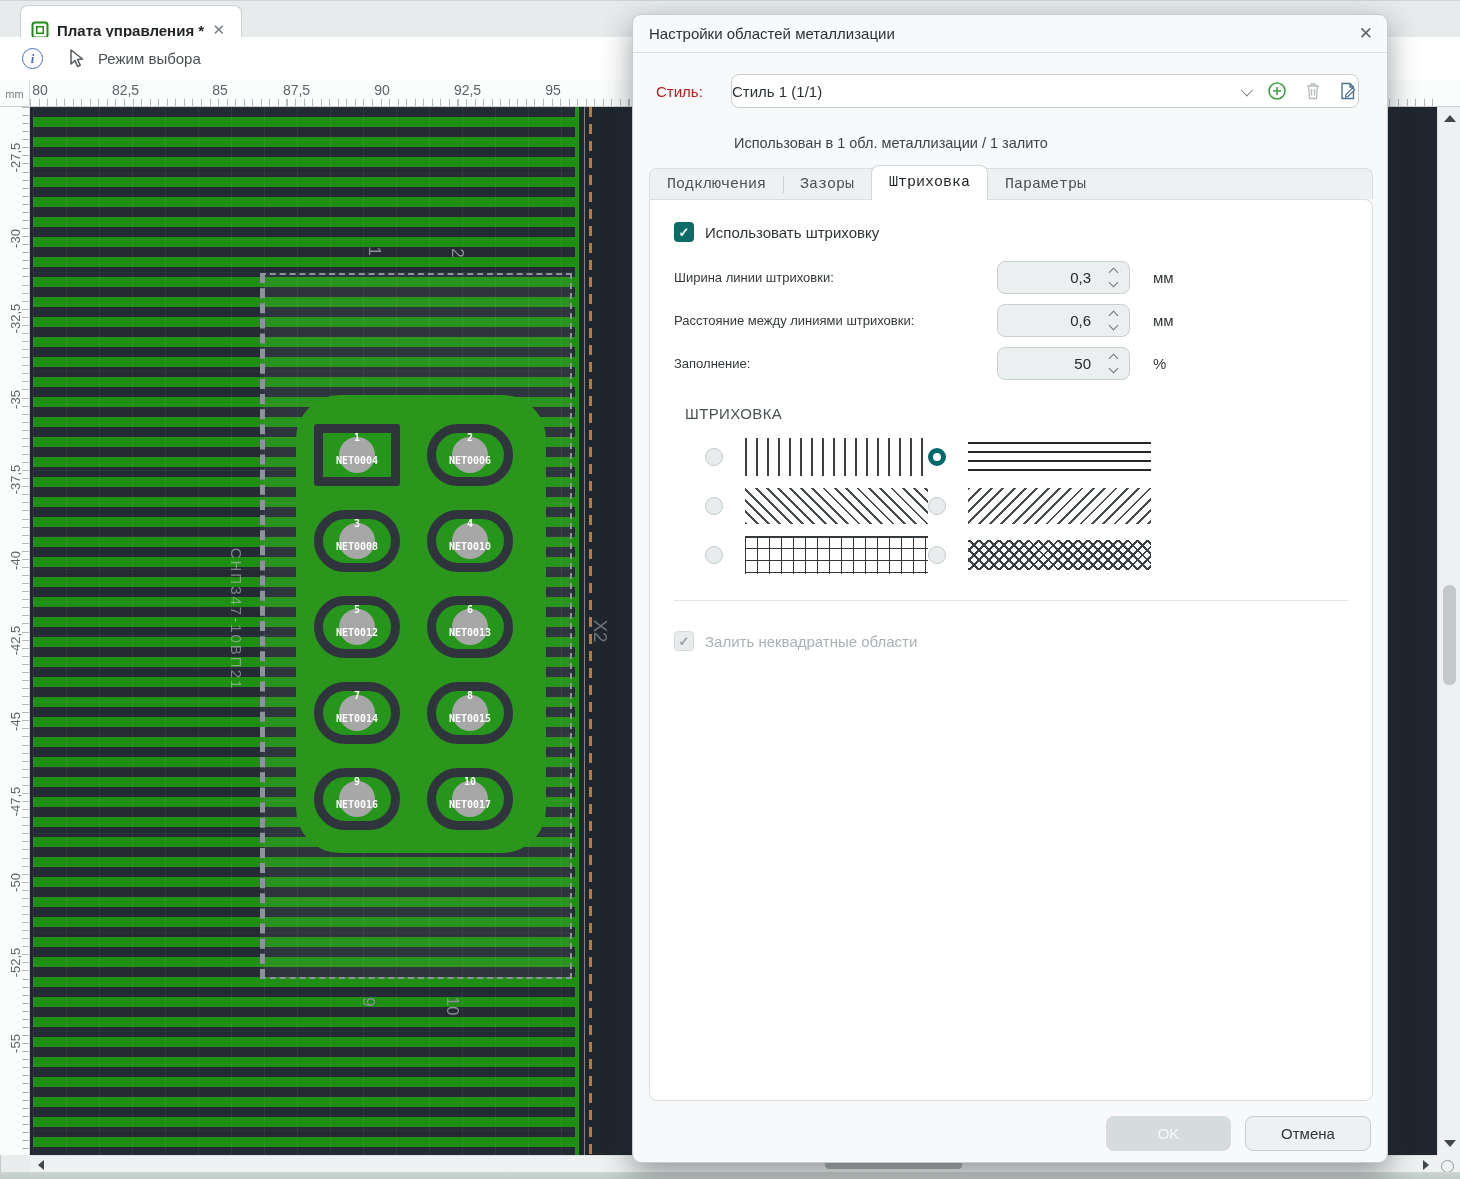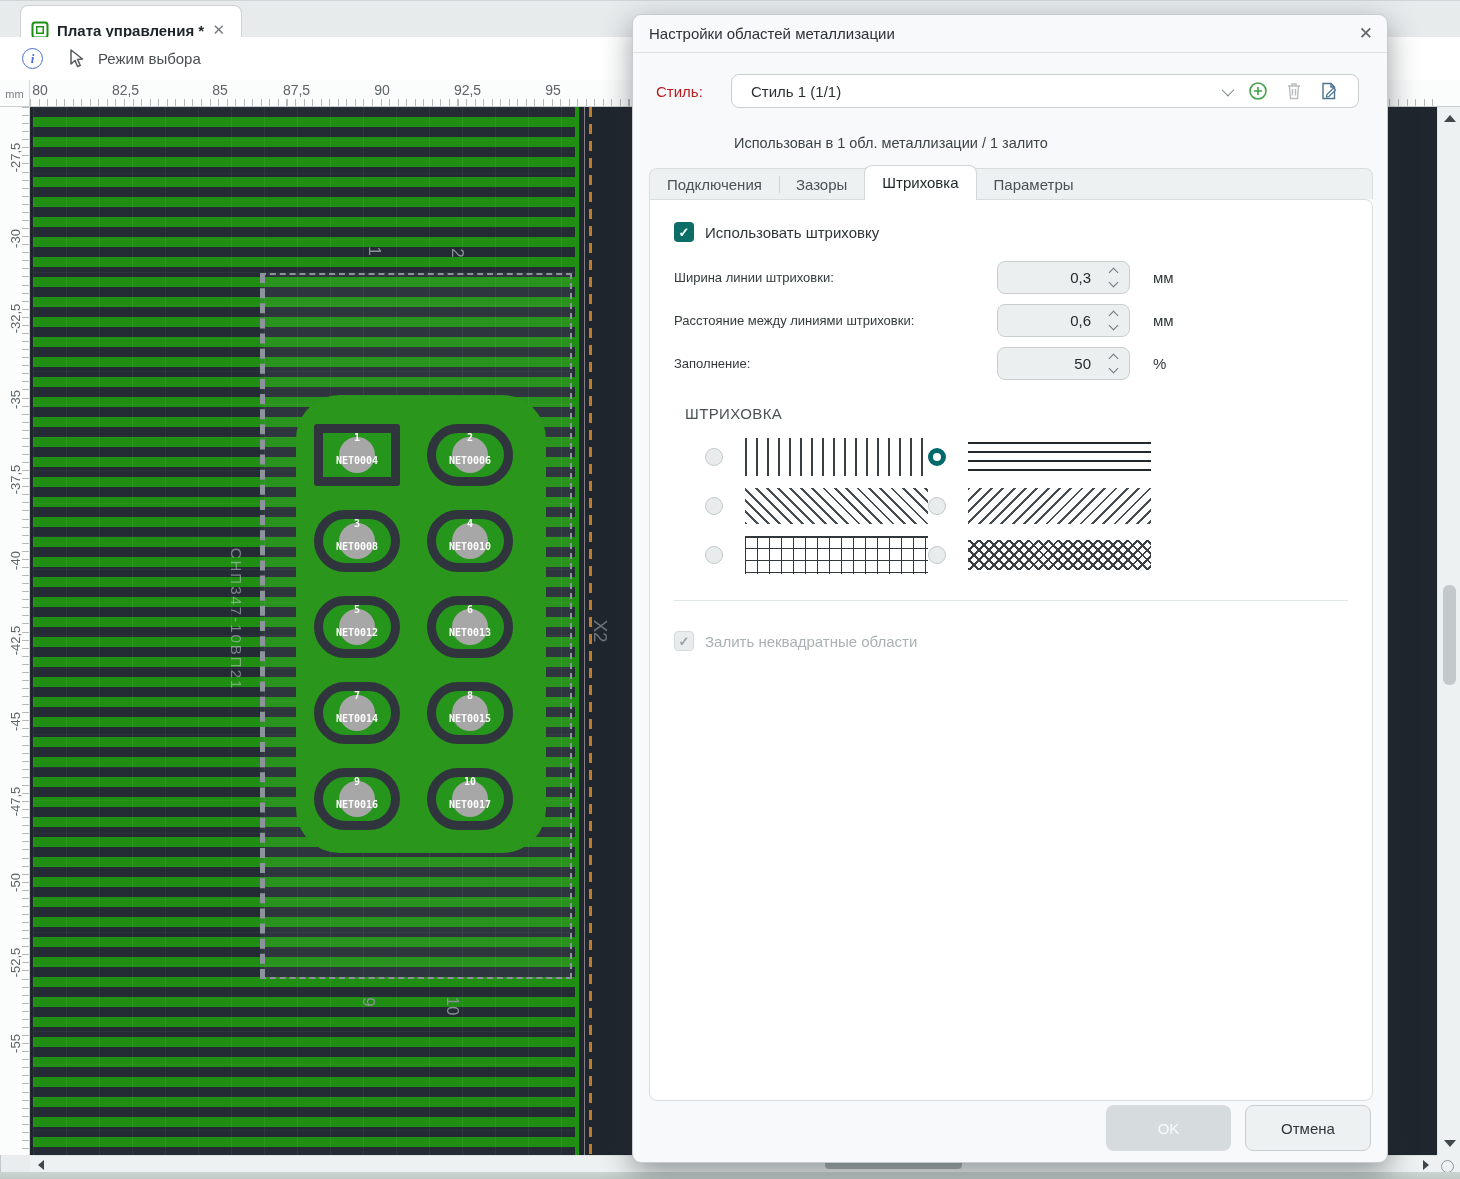--- a/index.html
+++ b/index.html
@@ -75,28 +75,28 @@
   .bottomstrip { position:absolute; left:0; top:1172px; width:1460px; height:7px; background:linear-gradient(180deg,#ccd5d1,#bfc9c5); }
 
   
   .dialog { position:absolute; left:632px; top:14px; width:756px; height:1149px; background:#f7f9fa;
             border:1px solid #c6cccd; border-radius:9px; box-shadow:0 10px 30px rgba(30,40,45,0.45); z-index:10; }
   .dlg-titlebar { position:absolute; left:0; top:0; right:0; height:38px; border-bottom:1px solid #dbe0e1; display:flex; align-items:center; }
   .dlg-title { margin-left:16px; font-size:15px; color:#2c3234; }
   .dlg-close { margin-left:auto; margin-right:14px; color:#5f6669; font-size:17px; cursor:default; }
   .style-row { position:absolute; left:23px; top:59px; right:28px; height:34px; display:flex; align-items:center; }
   .style-label { width:75px; font-size:15px; color:#b91c1c; }
-  .combo { flex:1; height:34px; background:#fff; border:1px solid #c9cfcf; border-radius:8px; display:flex; align-items:center; padding:0 19px; }
+  .combo { flex:1; height:34px; background:#fff; border:1px solid #c9cfcf; border-radius:8px; display:flex; align-items:center; padding:0 0; }
   .combo .val { flex:1; font-size:15px; color:#2c3234; }
   .combo .icons { display:flex; align-items:center; gap:17px; }
   .chev { width:9px; height:9px; border-right:1.8px solid #7a8184; border-bottom:1.8px solid #7a8184; transform:rotate(45deg) translateY(-2px); }
   .usage { position:absolute; left:101px; top:120px; font-size:14.5px; color:#3c4346; }
 
   .tabsbar { position:absolute; left:16px; top:153px; width:724px; height:31px; background:#eef1f2;
-             border:1px solid #d8dede; border-bottom:none; border-radius:8px 8px 0 0; display:flex; align-items:center; }
+             border:1px solid #d8dede; border-bottom:none; border-radius:8px 8px 0 0; display:flex; align-items:center;font-family:Liberation Mono, monospace; }
   .dtab { padding:0 17px; font-size:15px; color:#4a5254; height:31px; display:flex; align-items:center; position:relative; }
   .dtab:not(.active) + .dtab:not(.active)::before { content:""; position:absolute; left:0; top:7px; bottom:7px; width:1px; background:#ccd3d4; }
   .dtab.active { background:#fff; border:1px solid #d2d8d9; border-bottom:none; border-radius:8px 8px 0 0;
                  height:35px; margin-top:-4px; z-index:3; color:#1f2527; }
   .panel { position:absolute; left:16px; top:184px; width:724px; height:902px; background:#fff; border:1px solid #d8dede;
            border-radius:0 8px 8px 8px; padding:20px 24px; z-index:2; }
 
   .cb-row { display:flex; align-items:center; height:24px; }
   .cb { width:20px; height:20px; border-radius:4px; background:#0c6e67; color:#fff; font-size:13px; font-weight:bold;
         display:flex; align-items:center; justify-content:center; }
@@ -126,21 +126,21 @@
   .pat-diagonal-forward { height:36px; background:repeating-linear-gradient(45deg,#474c51 0 2px,transparent 2px 8px); }
   .pat-diagonal-back { height:36px; background:repeating-linear-gradient(135deg,#474c51 0 2px,transparent 2px 8px); }
   .pat-grid { height:38px; background:repeating-linear-gradient(90deg,#33383c 0 1.5px,transparent 1.5px 12px),
                                        repeating-linear-gradient(180deg,#33383c 0 1.5px,transparent 1.5px 12px); }
   .pat-cross-diamond { height:30px; background:repeating-linear-gradient(45deg,#3a3f44 0 2px,transparent 2px 7px),
                                                repeating-linear-gradient(135deg,#3a3f44 0 2px,transparent 2px 7px); }
   .divider { margin-top:26px; height:1px; background:#e0e5e6; }
   .fill-row { margin-top:28px; }
 
   .dlg-footer { position:absolute; right:16px; bottom:11px; display:flex; gap:14px; z-index:3; }
-  .btn { height:46px; border-radius:8px; font-size:15px; display:flex; align-items:center; justify-content:center; }
+  .btn { height:35px; border-radius:8px; font-size:15px; display:flex; align-items:center; justify-content:center; }
   .btn.ok { width:125px; background:#d6dcdd; color:#f6fafa; }
   .btn.cancel { width:126px; background:#edf1f1; border:1px solid #c6cecf; color:#2f3638; }
 </style>
 </head>
 <body>
 
 <div class="page">
 
   <div class="tabstrip">
     <div class="doc-tab">

